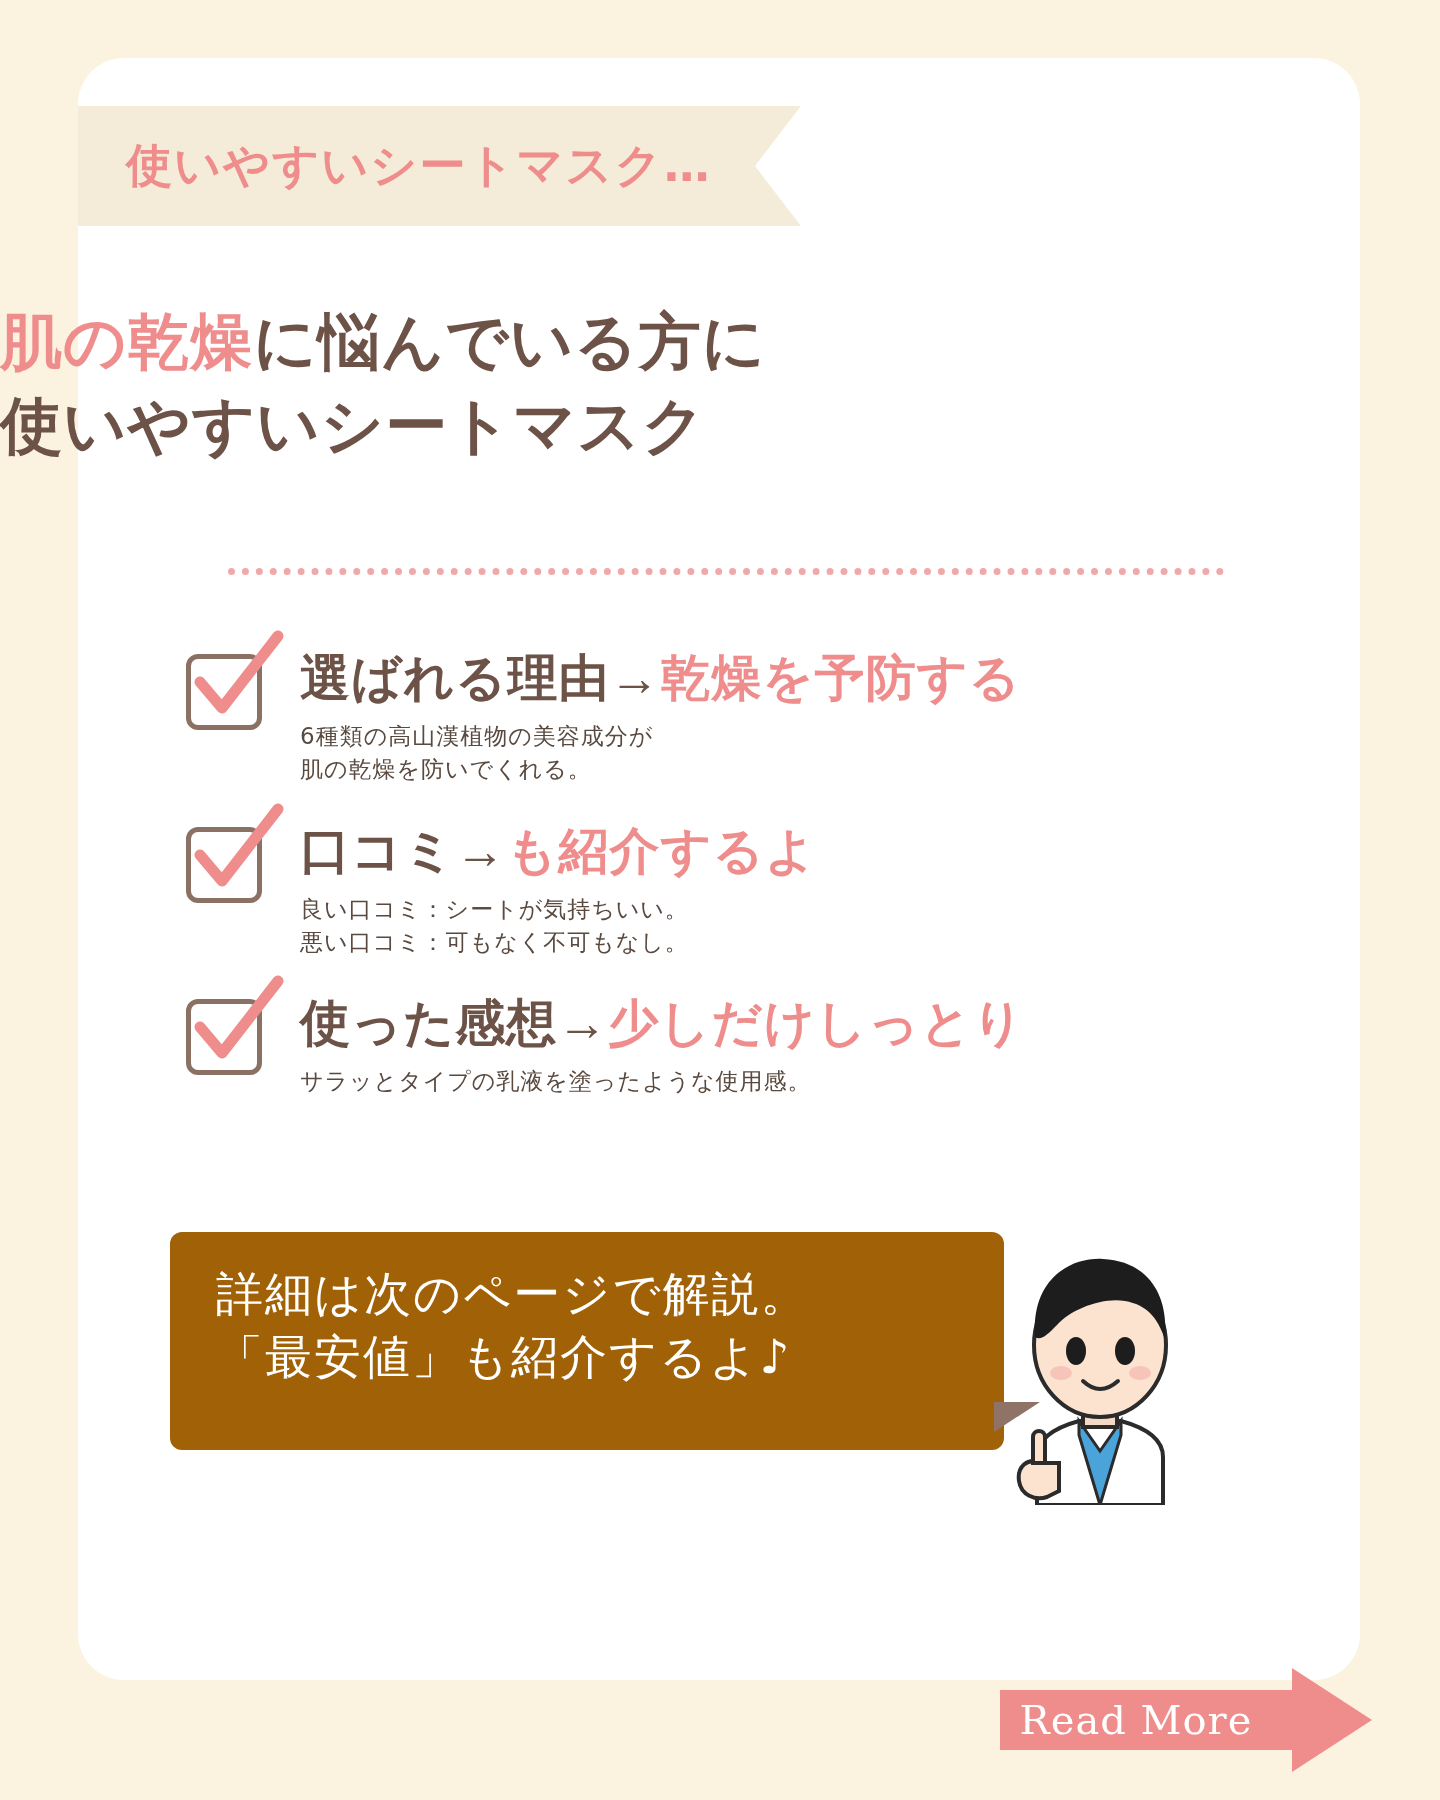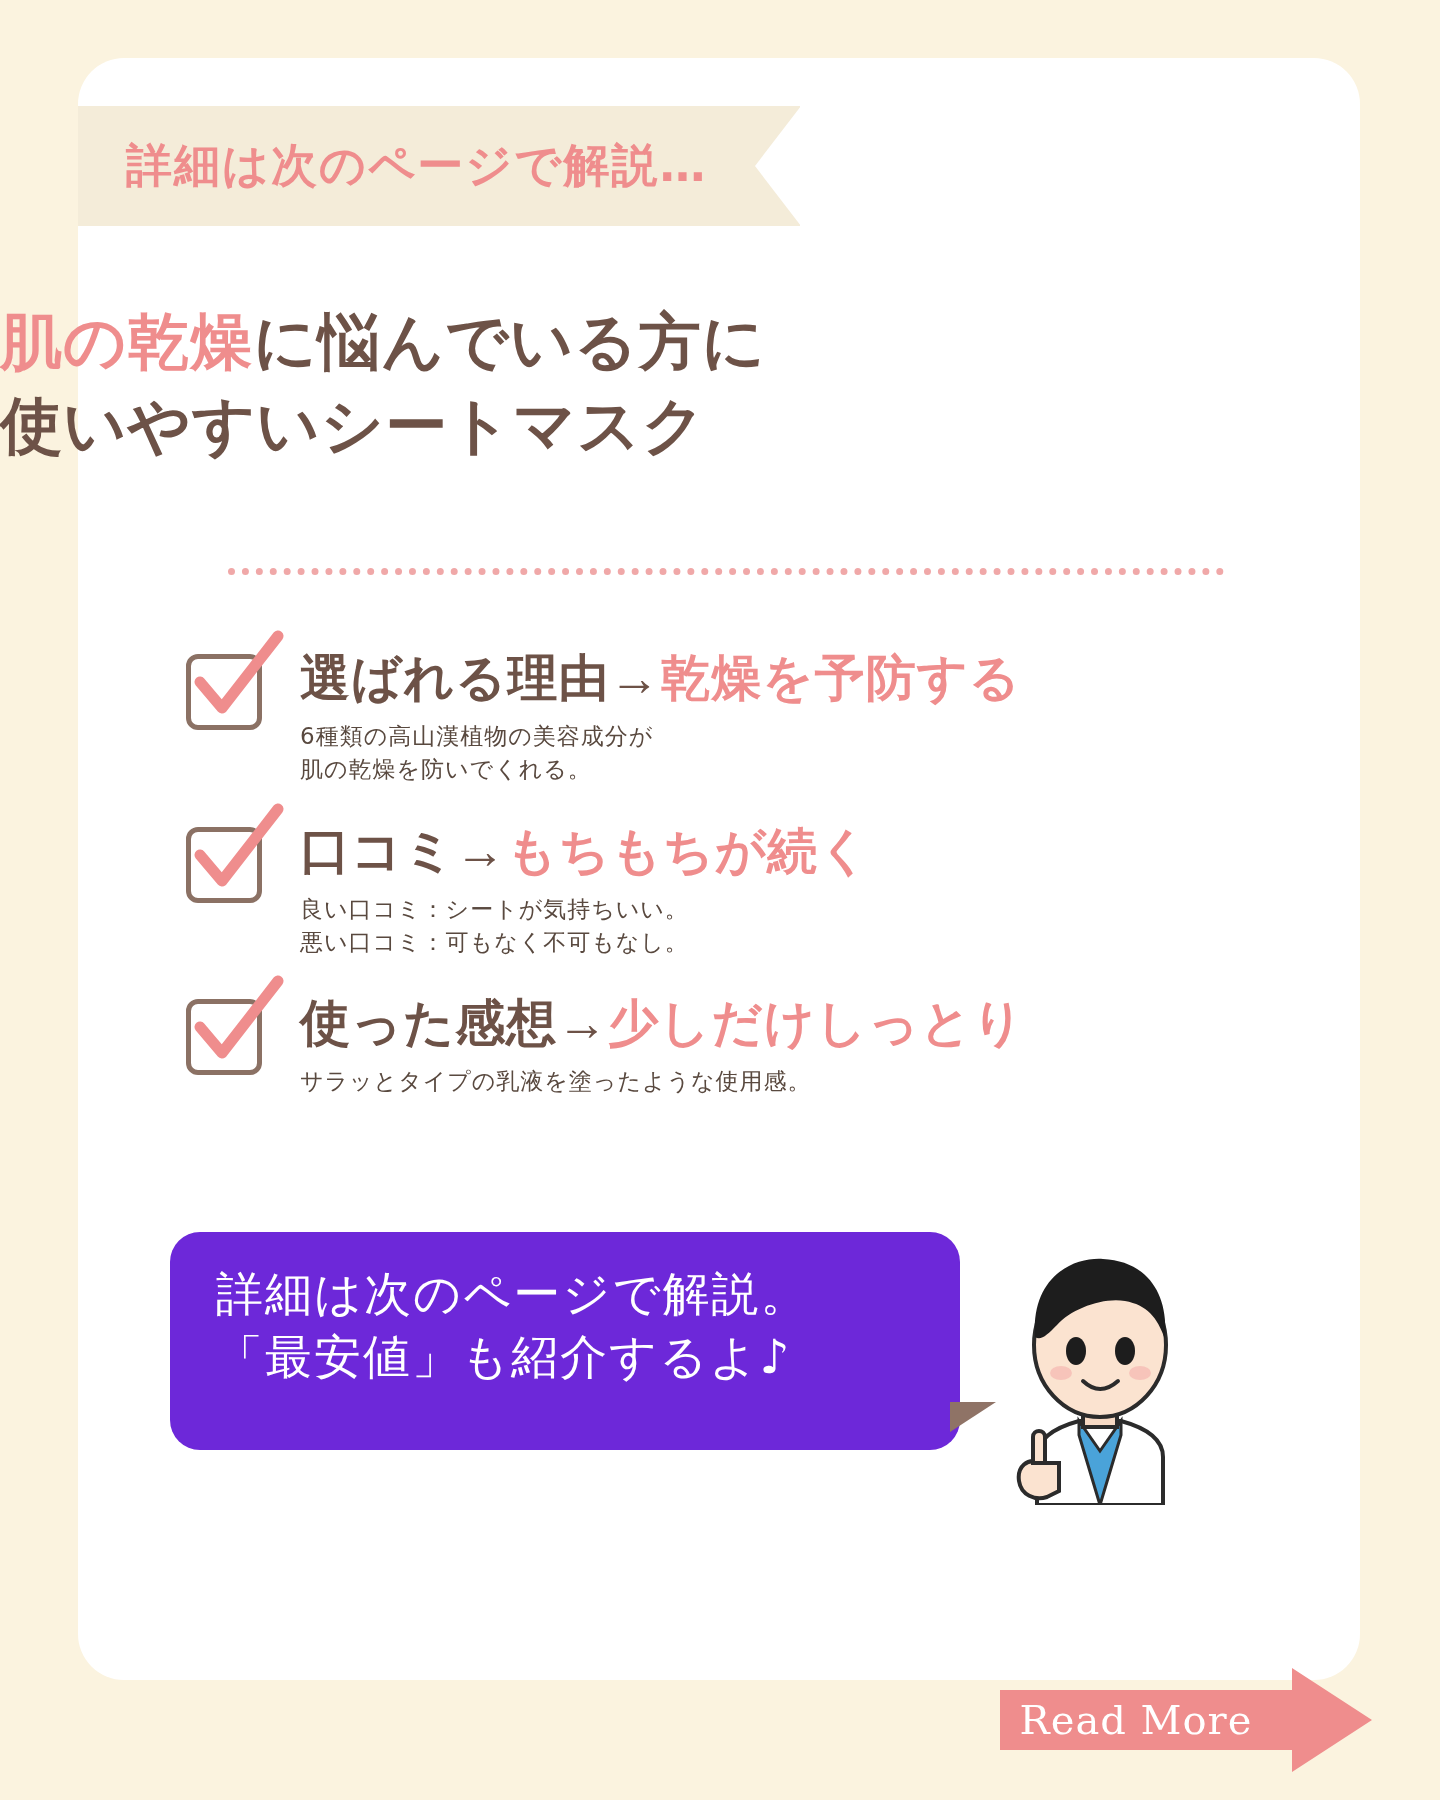--- a/index.html
+++ b/index.html
@@ -139,22 +139,23 @@
   }
   .item-desc span { display: block; }
 
   
   .bubble {
     position: absolute;
     left: 170px;
     top: 1232px;
     width: 790px;
     height: 218px;
-    background: #6d28d9;
-    border-radius: 30px;
+    background: #a16207;
+    border-radius: 12px;
+    padding-left: 44px;
   }
   .bubble-tail {
     position: absolute;
     right: -36px;
     bottom: 18px;
     width: 0;
     height: 0;
     border-top: 30px solid #8f7366;
     border-right: 46px solid transparent;
   }
@@ -204,21 +205,21 @@
   }
 </style>
 </head>
 <body>
 
 <div id="page">
 
   <div class="card"></div>
 
   <div class="ribbon">
-    <div class="ribbon-text">詳細は次のページで解説…</div>
+    <div class="ribbon-text">使いやすいシートマスク…</div>
     <div class="ribbon-notch"></div>
   </div>
 
   <div class="headline">
     <span class="headline-line"><span class="accent">肌の乾燥</span><span>に悩んでいる方に</span></span>
     <span class="headline-line">使いやすいシートマスク</span>
   </div>
 
   <div class="divider"></div>
 
@@ -237,21 +238,21 @@
         </div>
       </div>
     </div>
 
     <div class="item">
       <div class="check-box"></div>
       <svg class="check-mark" viewBox="0 0 104 104">
         <path d="M18 56 L40 82 L96 10" fill="none" stroke="#ef8d8d" stroke-width="11" stroke-linecap="round" stroke-linejoin="round"></path>
       </svg>
       <div class="item-body">
-        <div class="item-title"><span>口コミ→</span><span class="accent">もちもちが続く</span></div>
+        <div class="item-title"><span>口コミ→</span><span class="accent">も紹介するよ</span></div>
         <div class="item-desc">
           <span>良い口コミ：シートが気持ちいい。</span>
           <span>悪い口コミ：可もなく不可もなし。</span>
         </div>
       </div>
     </div>
 
     <div class="item">
       <div class="check-box"></div>
       <svg class="check-mark" viewBox="0 0 104 104">

